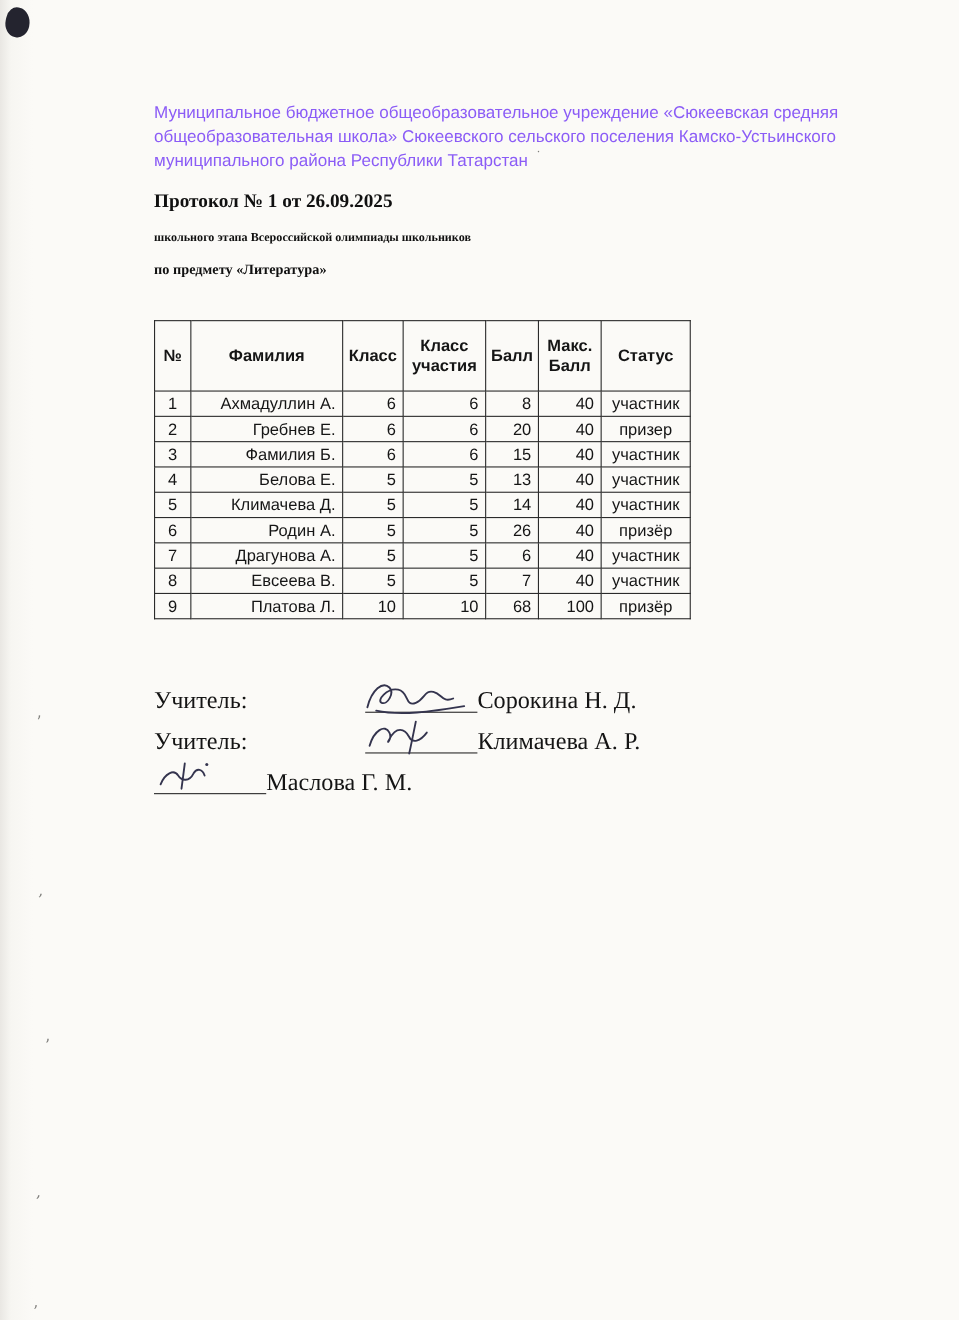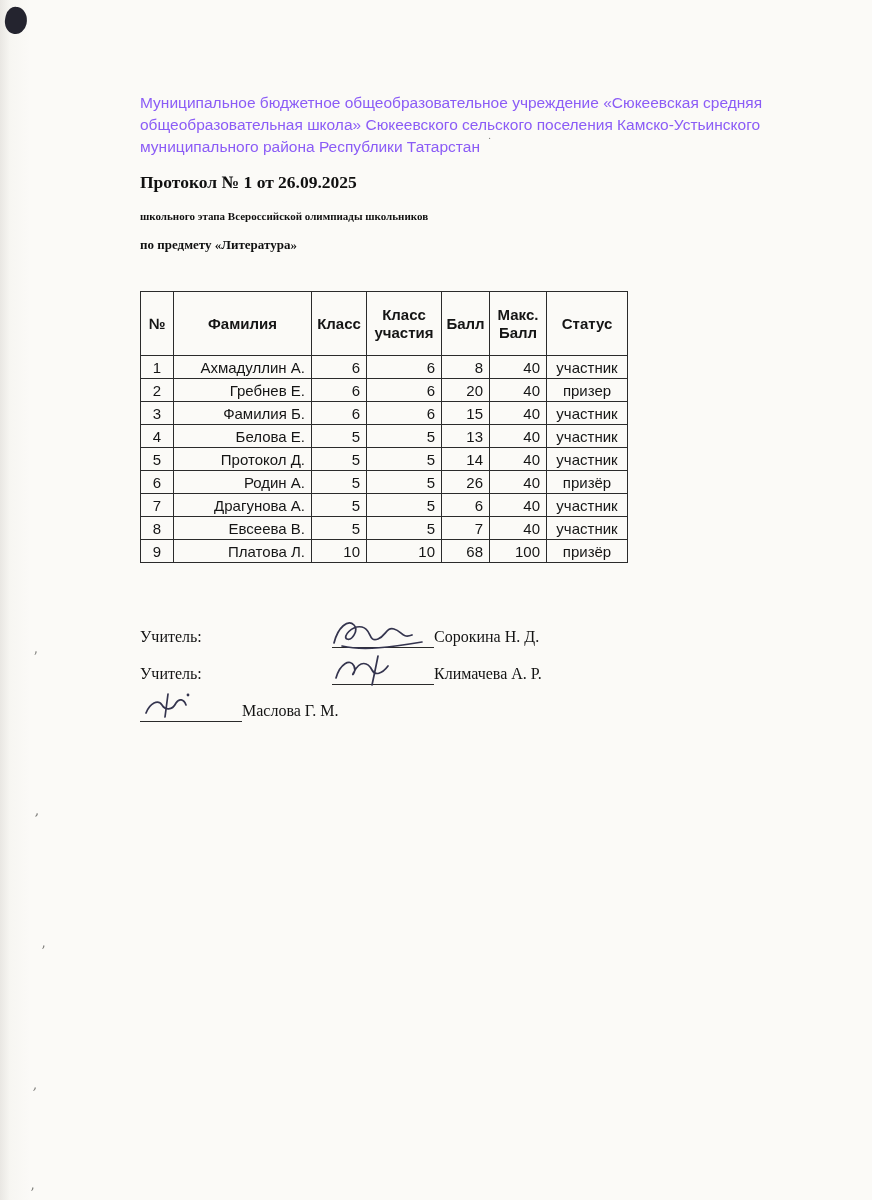--- a/index.html
+++ b/index.html
@@ -61,21 +61,21 @@
   table.results tbody tr { height:23px; }
   table.results td { padding:0 6px; vertical-align:middle; }
   td.c0 { text-align:center; padding:0 3px; }
   td.c1 { text-align:right; }
   td.c2, td.c3, td.c4, td.c5 { text-align:right; }
   td.c6 { text-align:center; }
 
   .signatures {
     position:absolute; left:140px; top:620px; width:580px;
     font-family:"Liberation Serif", serif;
-    font-size:16px; color:#141414;
+    font-size:22px; color:#141414;
   }
   .sig-row {
     display:flex; align-items:flex-end;
     height:28px; margin-bottom:9px;
   }
   .sig-role { width:192px; line-height:22px; }
   .sig-line {
     position:relative;
     width:102px; height:22px;
     border-bottom:1.3px solid #2a2a2a;
@@ -154,21 +154,21 @@
         <td class="c0">4</td>
         <td class="c1">Белова Е.</td>
         <td class="c2">5</td>
         <td class="c3">5</td>
         <td class="c4">13</td>
         <td class="c5">40</td>
         <td class="c6">участник</td>
       </tr>
       <tr>
         <td class="c0">5</td>
-        <td class="c1">Протокол Д.</td>
+        <td class="c1">Климачева Д.</td>
         <td class="c2">5</td>
         <td class="c3">5</td>
         <td class="c4">14</td>
         <td class="c5">40</td>
         <td class="c6">участник</td>
       </tr>
       <tr>
         <td class="c0">6</td>
         <td class="c1">Родин А.</td>
         <td class="c2">5</td>

